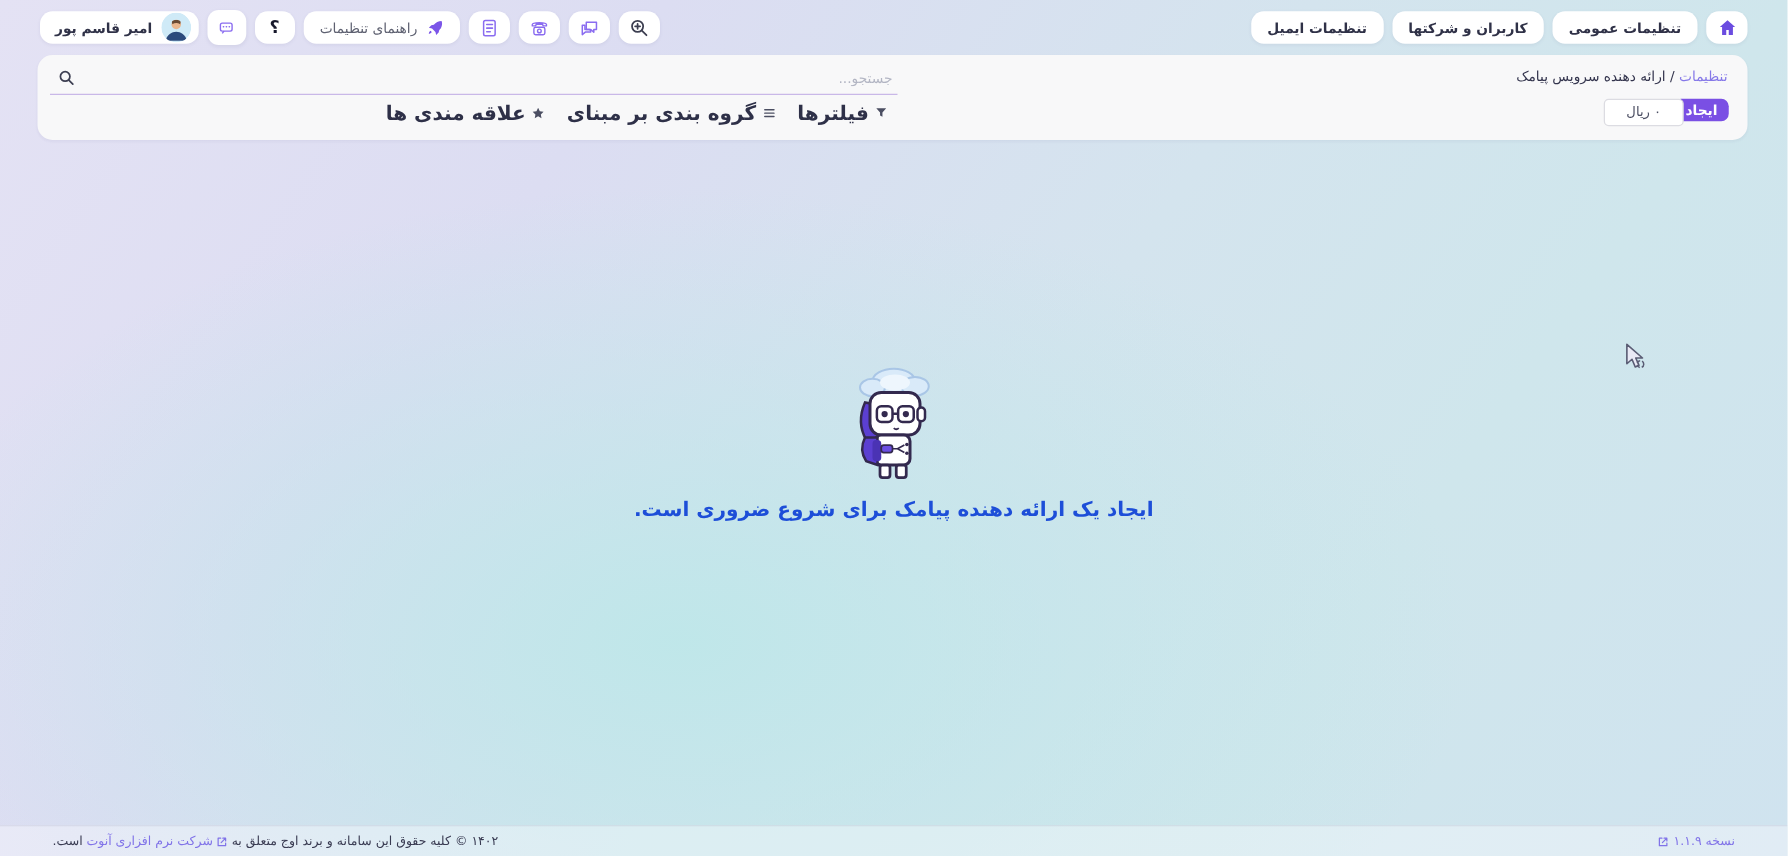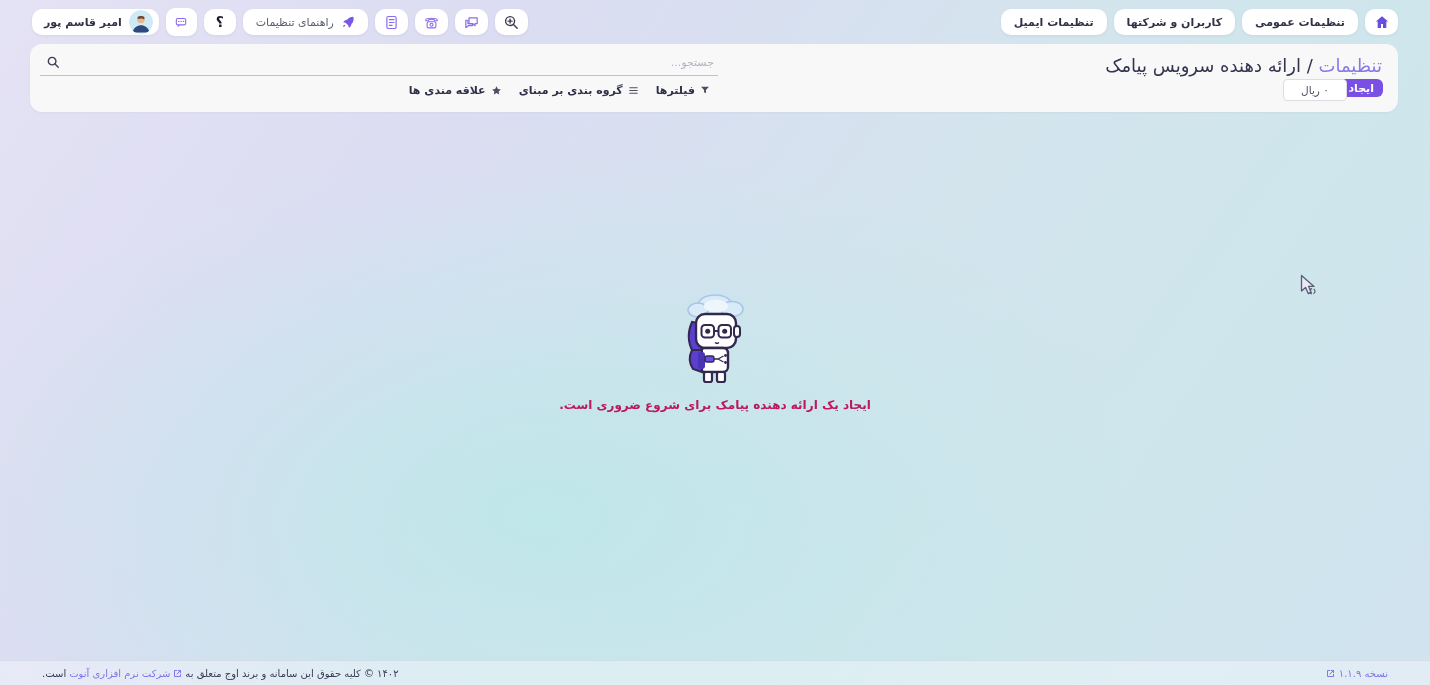--- a/index.html
+++ b/index.html
@@ -52,21 +52,21 @@
   }
   .search-ic { position: absolute; left: 6px; top: 5px; color: #3d3f52; }
   .search-input {
     width: 100%; height: 100%; border: none; outline: none; background: transparent;
     direction: rtl; text-align: right; padding: 0 4px 0 28px;
     font-family: "DejaVu Sans", sans-serif; font-size: 11px; color: #33344d;
   }
   .search-input::placeholder { color: #b2b5c3; }
   .breadcrumb {
     position: absolute; right: 16px; top: 11px;
-    font-size: 18px; font-weight: 500; color: #33344d; white-space: nowrap;
+    font-size: 11px; font-weight: 500; color: #33344d; white-space: nowrap;
   }
   .breadcrumb .bc-link { color: #8578e8; cursor: pointer; }
   .create-btn {
     position: absolute; top: 35px; right: 15px; height: 18px;
     background: #7a4fe4; color: #ffffff; border: none; border-radius: 6px;
     padding: 0 9px; font-family: "DejaVu Sans", sans-serif;
     font-size: 11px; font-weight: 700; cursor: pointer;
   }
   .balance-box {
     position: absolute; top: 35px; right: 51px; width: 64px; height: 22px;
@@ -75,27 +75,27 @@
     font-size: 10.5px; color: #4c4f63;
   }
   .cp-filters {
     position: absolute; top: 35px; right: 688px; height: 22px;
     display: flex; align-items: center; gap: 17px;
   }
   .cp-filter-item {
     display: inline-flex; align-items: center; gap: 5px;
     background: none; border: none; cursor: pointer;
     font-family: "DejaVu Sans", sans-serif;
-    font-size: 11px; font-weight: 700; color: #2e3048; white-space: nowrap;
+    font-size: 16px; font-weight: 700; color: #2e3048; white-space: nowrap;
   }
   .cp-ic { color: #4b4e62; display: inline-flex; }
 
   
   .empty-state { position: absolute; top: 292px; left: 0; width: 100%; text-align: center; }
-  .empty-msg { margin-top: 8px; font-size: 12px; font-weight: 700; color: #be185d; }
+  .empty-msg { margin-top: 8px; font-size: 16px; font-weight: 700; color: #1d4ed8; }
 
   
   .cursor { position: absolute; left: 1300px; top: 274px; pointer-events: none; }
 
   
   .footer {
     position: absolute; bottom: 0; left: 0; right: 0; height: 25px;
     display: flex; justify-content: space-between; align-items: center;
     padding: 0 42px 0 42px;
     background: rgba(252,252,255,0.38);

